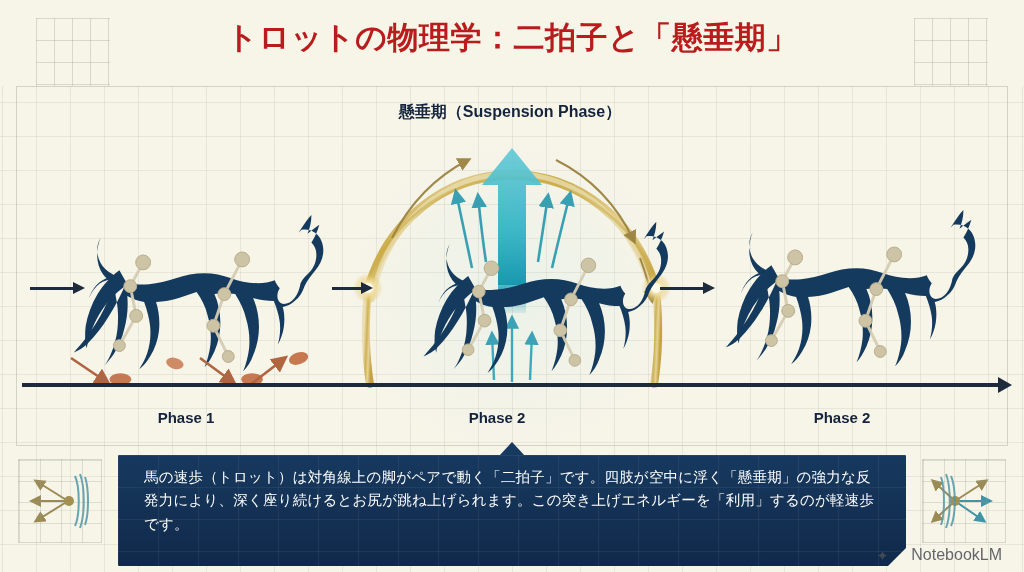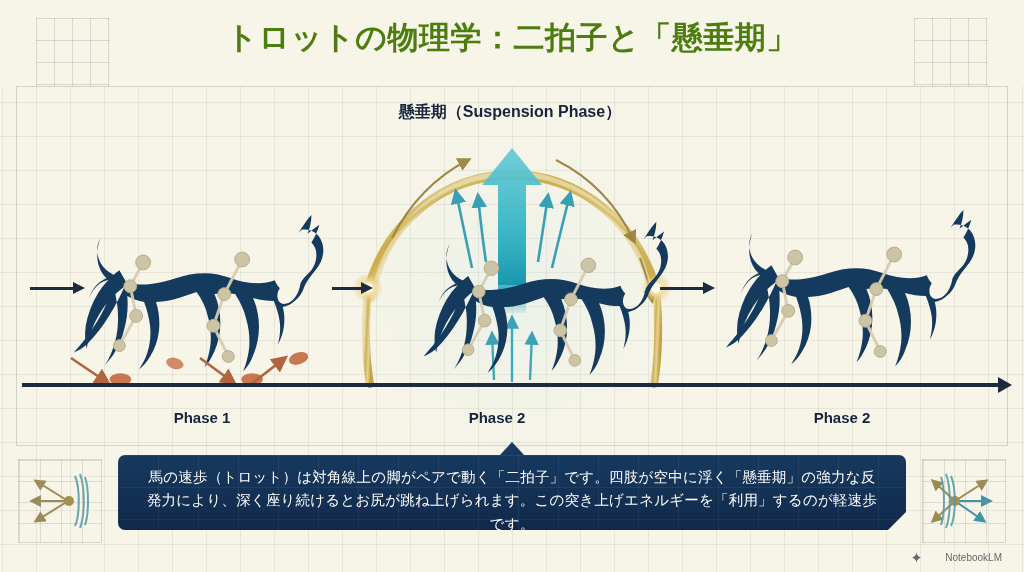--- a/index.html
+++ b/index.html
@@ -32,21 +32,21 @@
     background-size:18px 22px;
   }
   .corner-grid.left{left:36px;top:18px;}
   .corner-grid.right{right:36px;top:18px;}
 
   
   .title{
     position:absolute;left:0;right:0;top:17px;
     text-align:center;
     font-size:31px;font-weight:bold;letter-spacing:.5px;
-    color:#4d7c0f;
+    color:#b91c1c;
     white-space:nowrap;
   }
 
   
   .panel{
     position:absolute;left:16px;top:86px;width:992px;height:360px;
     border:1px solid rgba(150,155,140,.38);
     background:transparent;
     box-sizing:border-box;
   }
@@ -84,27 +84,26 @@
 
   
   .phase-label{
     position:absolute;top:409px;
     font-size:15px;font-weight:bold;color:#14243c;
     text-align:center;
   }
 
   
   .caption{
-    position:absolute;left:118px;top:455px;width:788px;height:75px;
+    position:absolute;left:118px;top:455px;width:788px;height:111px;
     background:linear-gradient(180deg,#17395f 0%,#10294a 100%);
     color:#ffffff;
-    border-radius:7px;
+    border-radius:1px;
     box-sizing:border-box;
     padding:11px 26px 0 26px;
-    text-align:center;
     font-size:14.5px;
     line-height:1.62;
     letter-spacing:.2px;
     clip-path:polygon(0 0,100% 0,100% calc(100% - 18px),calc(100% - 18px) 100%,0 100%);
   }
   .caption-grid{
     position:absolute;inset:0;
     background-image:
       linear-gradient(to right, rgba(255,255,255,.055) 1px, transparent 1px),
       linear-gradient(to bottom, rgba(255,255,255,.055) 1px, transparent 1px);
@@ -130,21 +129,21 @@
     background-size:21px 21px;
     box-sizing:border-box;
   }
   .deco.left{left:18px;}
   .deco.right{right:18px;}
 
   
   .watermark{
     position:absolute;right:22px;bottom:8px;
     display:flex;align-items:center;gap:22px;
-    font-size:10px;color:#4a4f55;opacity:.85;
+    font-size:16px;color:#4a4f55;opacity:.85;
   }
 
   svg{display:block;overflow:visible;}
   .layer{position:absolute;left:0;top:0;}
 </style>
 </head>
 <body>
 
 <div class="stage">
 
@@ -407,21 +406,21 @@
     </g>
   </svg>
 
   <div class="mid-arrow" style="left:30px;width:44px;"></div>
   <div class="mid-arrow" style="left:332px;width:30px;"></div>
   <div class="mid-arrow" style="left:660px;width:44px;"></div>
 
   <div class="ground"></div>
   <div class="ground-head"></div>
 
-  <div class="phase-label" style="left:152px;width:100px;">Phase 1</div>
+  <div class="phase-label" style="left:136px;width:100px;">Phase 1</div>
   <div class="phase-label" style="left:447px;width:100px;">Phase 2</div>
   <div class="phase-label" style="left:792px;width:100px;">Phase 2</div>
 
   <div class="caption-tail"></div>
   <div class="caption">
     <div class="caption-grid"></div>
     <div class="caption-text">馬の速歩（トロット）は対角線上の脚がペアで動く「二拍子」です。四肢が空中に浮く「懸垂期」の強力な反発力により、深く座り続けるとお尻が跳ね上げられます。この突き上げエネルギーを「利用」するのが軽速歩です。</div>
   </div>
 
   <div class="deco left"></div>

